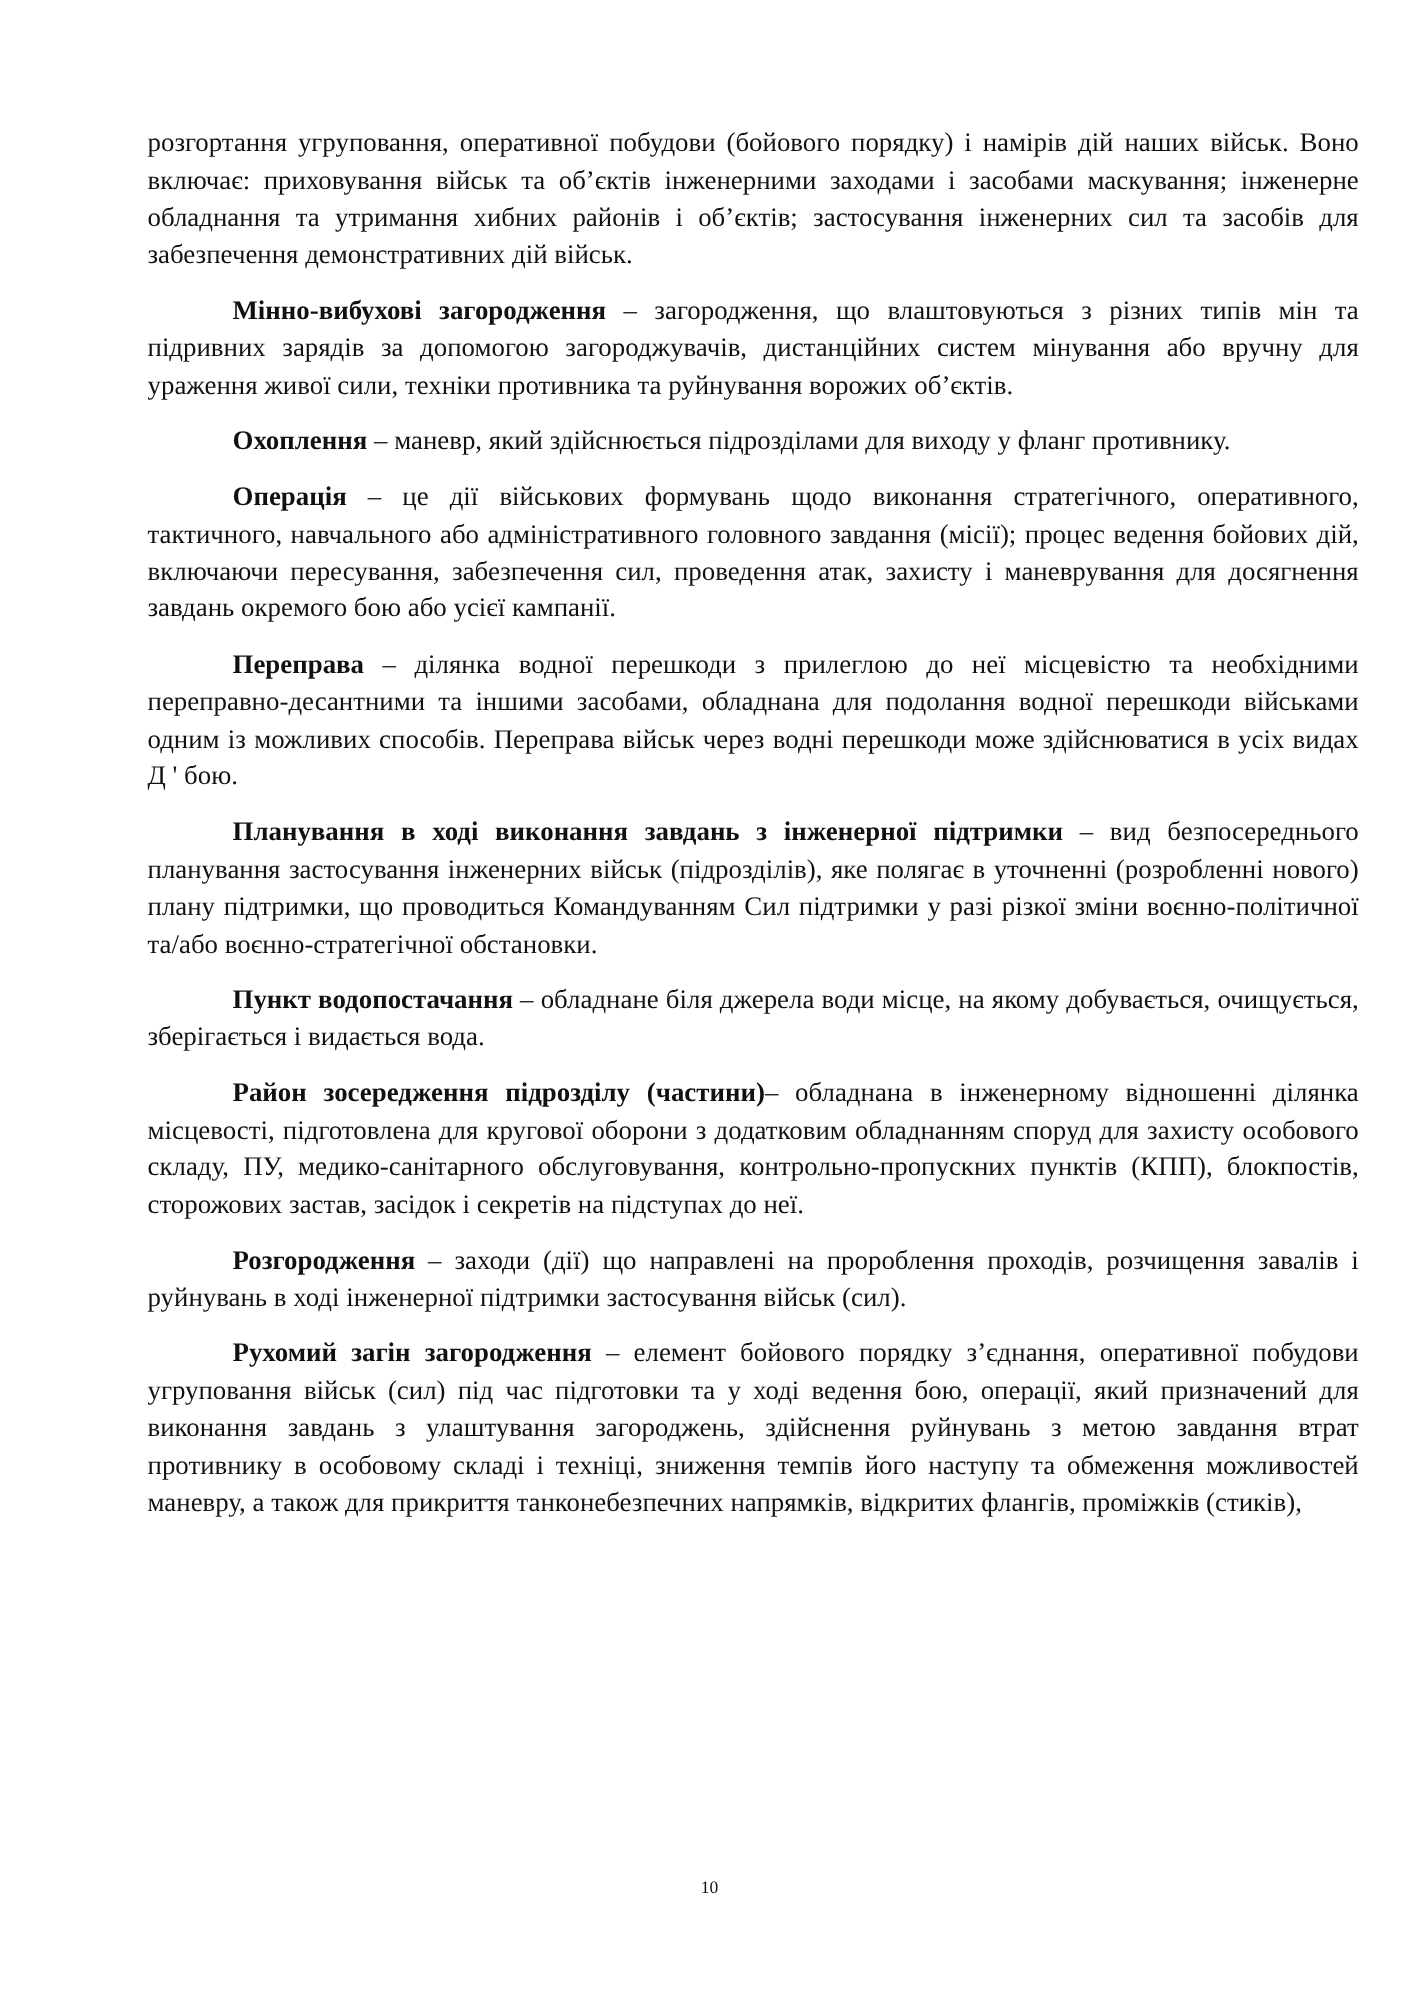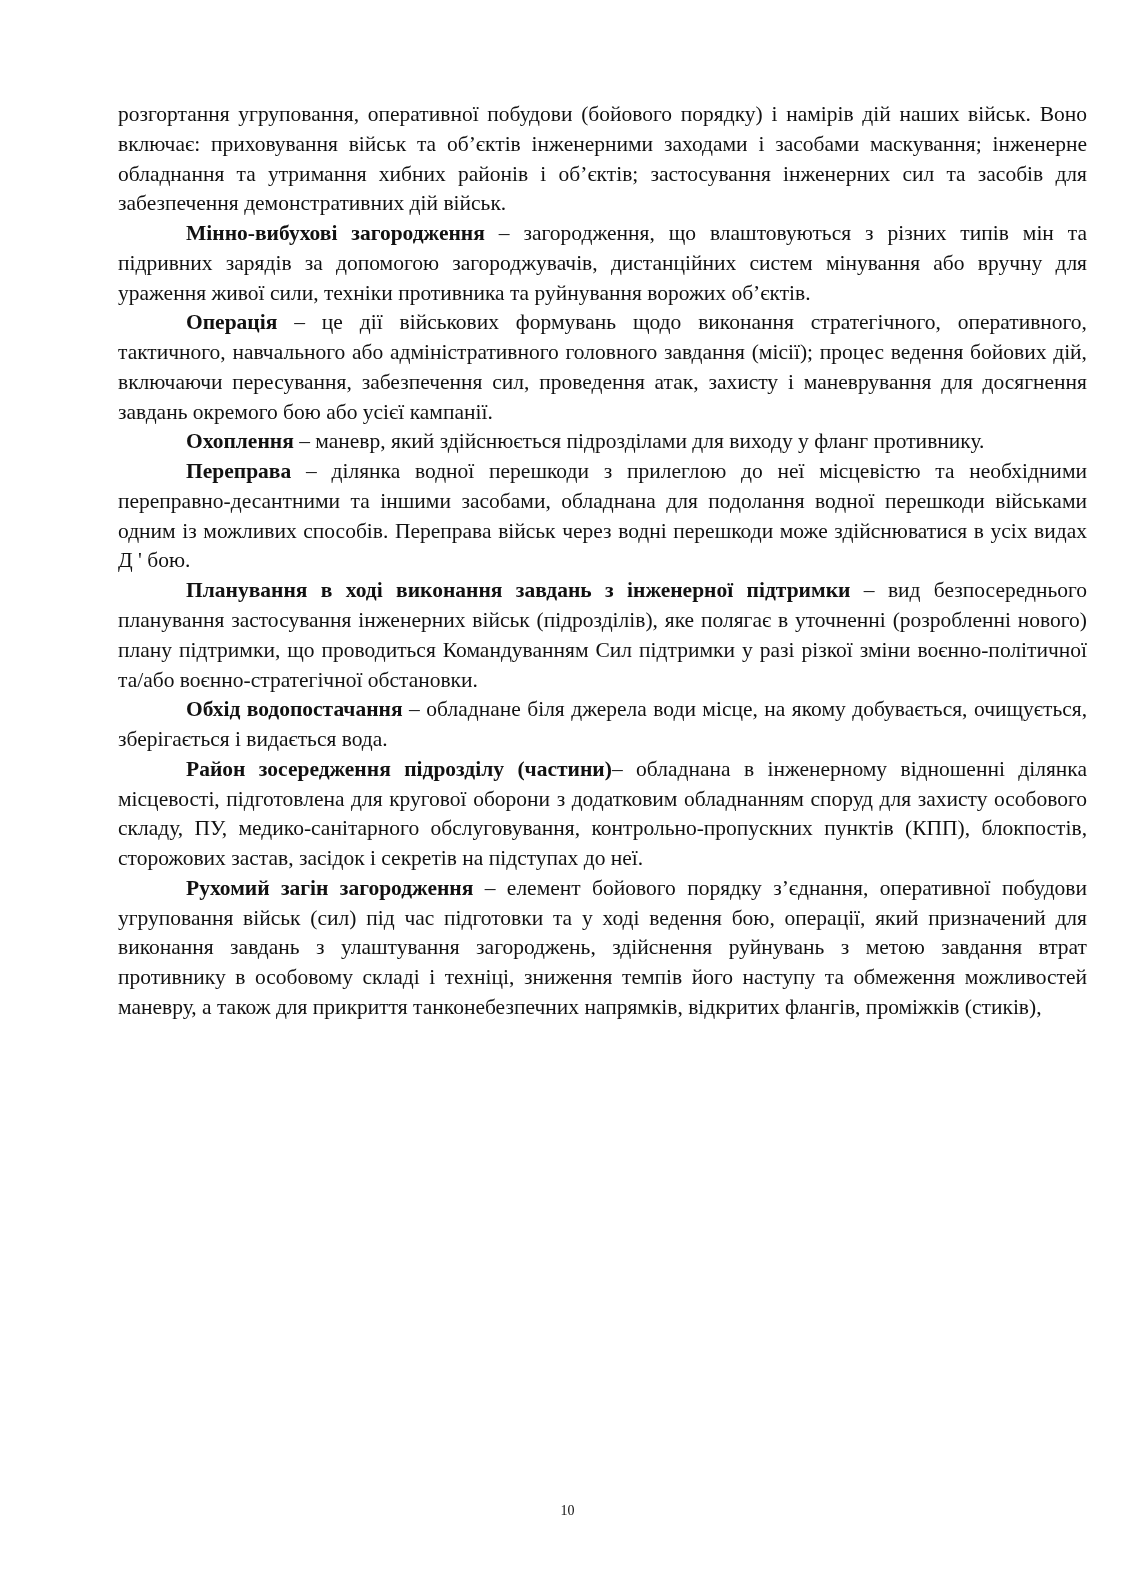--- a/index.html
+++ b/index.html
@@ -24,20 +24,21 @@
     text-justify: inter-word;
     color: #111111;
   }
   p.para {
     margin: 0;
     padding: 0;
     text-align: justify;
   }
   p.indent {
     text-indent: 68px;
+    margin-top: 15px;
   }
   .term {
     font-weight: bold;
   }
   .page-number {
     position: absolute;
     left: 0;
     right: 0;
     bottom: 72px;
     text-align: center;
@@ -46,22 +47,23 @@
     color: #111111;
   }
 </style>
 </head>
 <body>
 
 <div class="page">
   <div class="body-text" id="content">
       <p class="para"><span>розгортання угруповання, оперативної побудови (бойового порядку) і намірів дій наших військ. Воно включає: приховування військ та об’єктів інженерними заходами і засобами маскування; інженерне обладнання та утримання хибних районів і об’єктів; застосування інженерних сил та засобів для забезпечення демонстративних дій військ.</span></p>
       <p class="para indent"><span class="term">Мінно-вибухові загородження</span><span> – загородження, що влаштовуються з різних типів мін та підривних зарядів за допомогою загороджувачів, дистанційних систем мінування або вручну для ураження живої сили, техніки противника та руйнування ворожих об’єктів.</span></p>
+      <p class="para indent"><span class="term">Охоплення</span><span> – маневр, який здійснюється підрозділами для виходу у фланг противнику.</span></p>
       <p class="para indent"><span class="term">Операція</span><span> – це дії військових формувань щодо виконання стратегічного, оперативного, тактичного, навчального або адміністративного головного завдання (місії); процес ведення бойових дій, включаючи пересування, забезпечення сил, проведення атак, захисту і маневрування для досягнення завдань окремого бою або усієї кампанії.</span></p>
-      <p class="para indent"><span class="term">Охоплення</span><span> – маневр, який здійснюється підрозділами для виходу у фланг противнику.</span></p>
       <p class="para indent"><span class="term">Переправа</span><span> – ділянка водної перешкоди з прилеглою до неї місцевістю та необхідними переправно-десантними та іншими засобами, обладнана для подолання водної перешкоди військами одним із можливих способів. Переправа військ через водні перешкоди може здійснюватися в усіх видах Д ' бою.</span></p>
       <p class="para indent"><span class="term">Планування в ході виконання завдань з інженерної підтримки</span><span> – вид безпосереднього планування застосування інженерних військ (підрозділів), яке полягає в уточненні (розробленні нового) плану підтримки, що проводиться Командуванням Сил підтримки у разі різкої зміни воєнно-політичної та/або воєнно-стратегічної обстановки.</span></p>
-      <p class="para indent"><span class="term">Обхід водопостачання</span><span> – обладнане біля джерела води місце, на якому добувається, очищується, зберігається і видається вода.</span></p>
+      <p class="para indent"><span class="term">Пункт водопостачання</span><span> – обладнане біля джерела води місце, на якому добувається, очищується, зберігається і видається вода.</span></p>
       <p class="para indent"><span class="term">Район зосередження підрозділу (частини)</span><span>– обладнана в інженерному відношенні ділянка місцевості, підготовлена для кругової оборони з додатковим обладнанням споруд для захисту особового складу, ПУ, медико-санітарного обслуговування, контрольно-пропускних пунктів (КПП), блокпостів, сторожових застав, засідок і секретів на підступах до неї.</span></p>
+      <p class="para indent"><span class="term">Розгородження</span><span> – заходи (дії) що направлені на пророблення проходів, розчищення завалів і руйнувань в ході інженерної підтримки застосування військ (сил).</span></p>
       <p class="para indent"><span class="term">Рухомий загін загородження</span><span> – елемент бойового порядку з’єднання, оперативної побудови угруповання військ (сил) під час підготовки та у ході ведення бою, операції, який призначений для виконання завдань з улаштування загороджень, здійснення руйнувань з метою завдання втрат противнику в особовому складі і техніці, зниження темпів його наступу та обмеження можливостей маневру, а також для прикриття танконебезпечних напрямків, відкритих флангів, проміжків (стиків),</span></p>
     </div>
   <div class="page-number">10</div>
 </div>
 
 </body></html>

